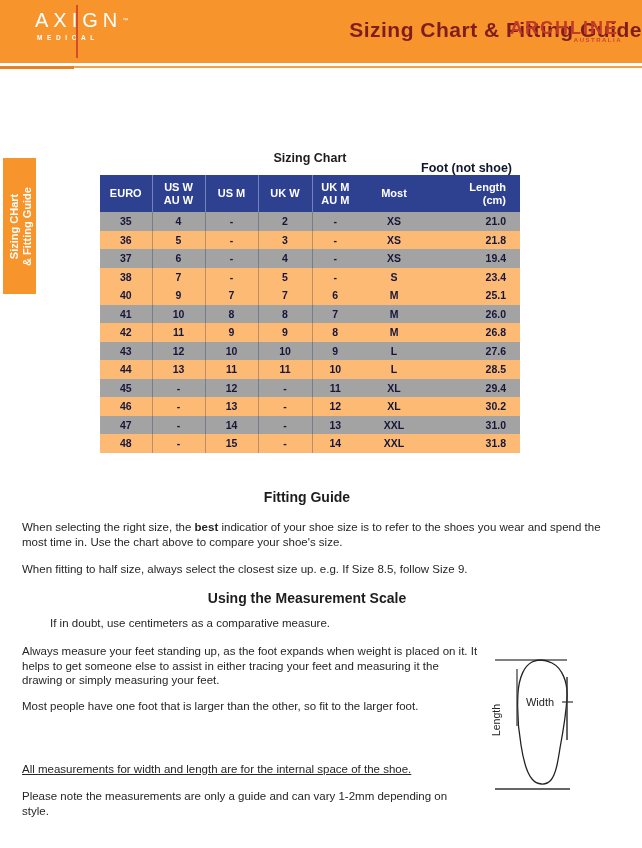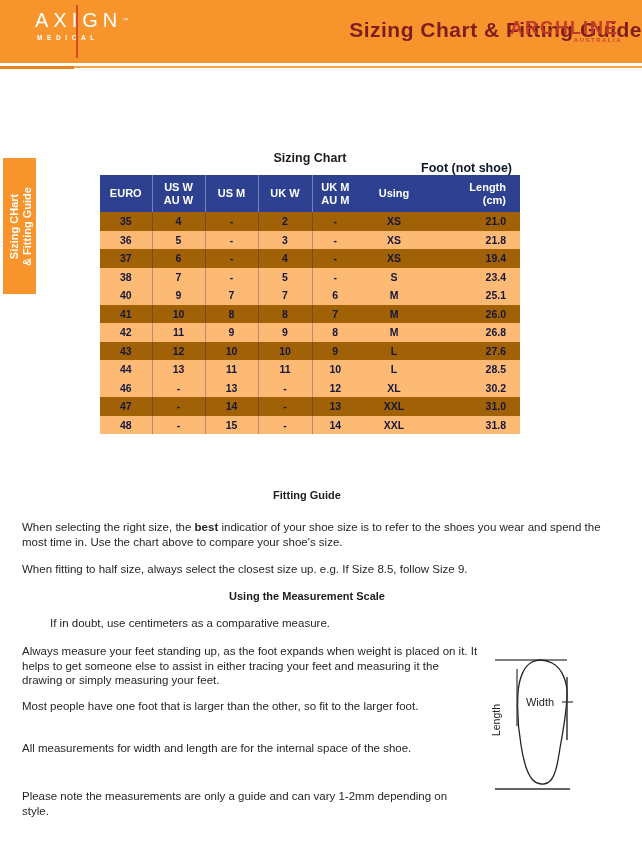--- a/index.html
+++ b/index.html
@@ -36,34 +36,34 @@
     font-weight:bold; font-size:12.5px; color:#0f172a; }
   table.size-table { position:absolute; top:175px; left:100px; width:420px;
     border-collapse:collapse; table-layout:fixed; }
   .size-table th { background:#2E4191; color:#fff; font-size:11px; font-weight:bold;
     height:37px; vertical-align:middle; text-align:center; line-height:13px; padding:0; }
   .size-table th.sep { border-right:1px solid rgba(255,255,255,0.35); }
   .size-table th.col-len, .size-table td.col-len { text-align:right; padding-right:14px; }
   .size-table td { height:18.5px; text-align:center; font-size:10.5px; font-weight:bold;
     color:#16163A; padding:0; }
   .size-table td.sep { border-right:1px solid rgba(10,30,80,0.28); }
-  .size-table tr.row-a td { background:#a16207; }
+  .size-table tr.row-a td { background:#a3a3a3; }
   .size-table tr.row-b td { background:#fdba74; }
   
   .sec-heading { position:absolute; left:0; width:614px; text-align:center;
-    font-weight:bold; font-size:11px; color:#1d1d1d; }
+    font-weight:bold; font-size:14px; color:#1d1d1d; }
   .para { position:absolute; left:22px; font-size:11.5px; line-height:14.5px; color:#262626; }
   #h-fitting { top:489px; }
   #p-fit1 { top:520px; width:602px; }
   #p-fit2 { top:562px; width:602px; }
   #h-measure { top:590px; }
   #p-m1 { top:616px; width:602px;margin-left:28px; }
   #p-m2 { top:644px; width:458px; }
   #p-m3 { top:699px; width:500px; }
-  #p-f1 { top:741px; width:602px; }
+  #p-f1 { top:762px; width:602px;text-decoration:underline; }
   #p-f2 { top:789px; width:445px; }
   .bold { font-weight:bold;text-align:center; }
   
   .foot-diagram { position:absolute; left:488px; top:648px; width:152px; height:145px; }
 </style>
 </head>
 <body>
 
 <div class="page">
 
@@ -102,21 +102,21 @@
         <col style="width:72px">
         <col style="width:90px">
     </colgroup>
     <thead>
       <tr>
         <th class="sep"><span>EURO</span></th>
         <th class="sep"><span>US W</span><br><span>AU W</span></th>
         <th class="sep"><span>US M</span></th>
         <th class="sep"><span>UK W</span></th>
         <th><span>UK M</span><br><span>AU M</span></th>
-        <th><span>Using</span></th>
+        <th><span>Most</span></th>
         <th class="col-len"><span>Length</span><br><span>(cm)</span></th>
       </tr>
     </thead>
     <tbody>
         <tr class="row-a">
           <td class="sep">35</td>
           <td class="sep">4</td>
           <td class="sep">-</td>
           <td class="sep">2</td>
           <td>-</td>
@@ -187,20 +187,29 @@
           <td class="col-len">27.6</td>
         </tr>
         <tr class="row-b">
           <td class="sep">44</td>
           <td class="sep">13</td>
           <td class="sep">11</td>
           <td class="sep">11</td>
           <td>10</td>
           <td>L</td>
           <td class="col-len">28.5</td>
+        </tr>
+        <tr class="row-a">
+          <td class="sep">45</td>
+          <td class="sep">-</td>
+          <td class="sep">12</td>
+          <td class="sep">-</td>
+          <td>11</td>
+          <td>XL</td>
+          <td class="col-len">29.4</td>
         </tr>
         <tr class="row-b">
           <td class="sep">46</td>
           <td class="sep">-</td>
           <td class="sep">13</td>
           <td class="sep">-</td>
           <td>12</td>
           <td>XL</td>
           <td class="col-len">30.2</td>
         </tr>

